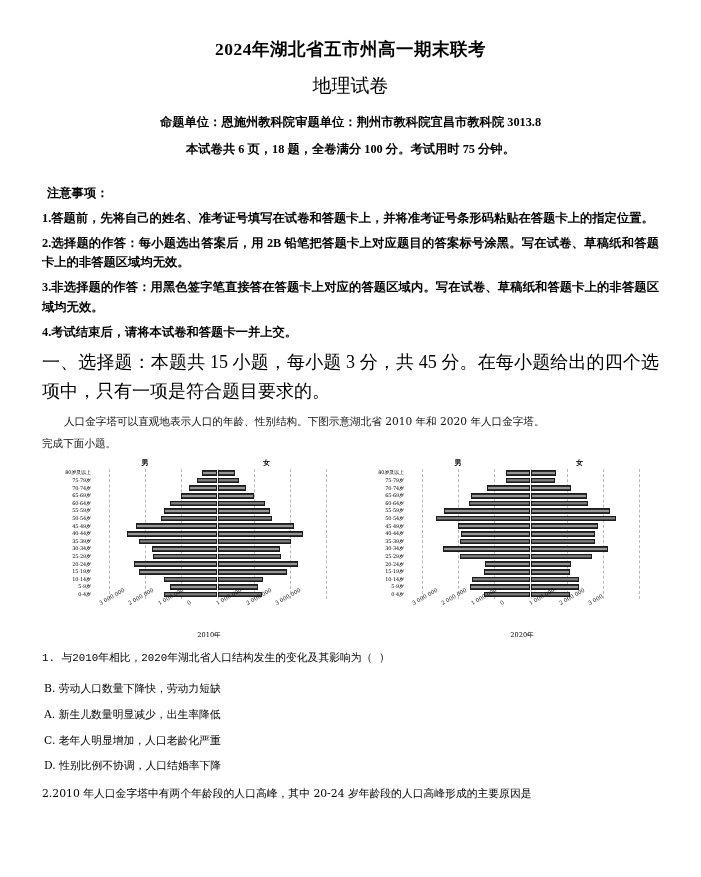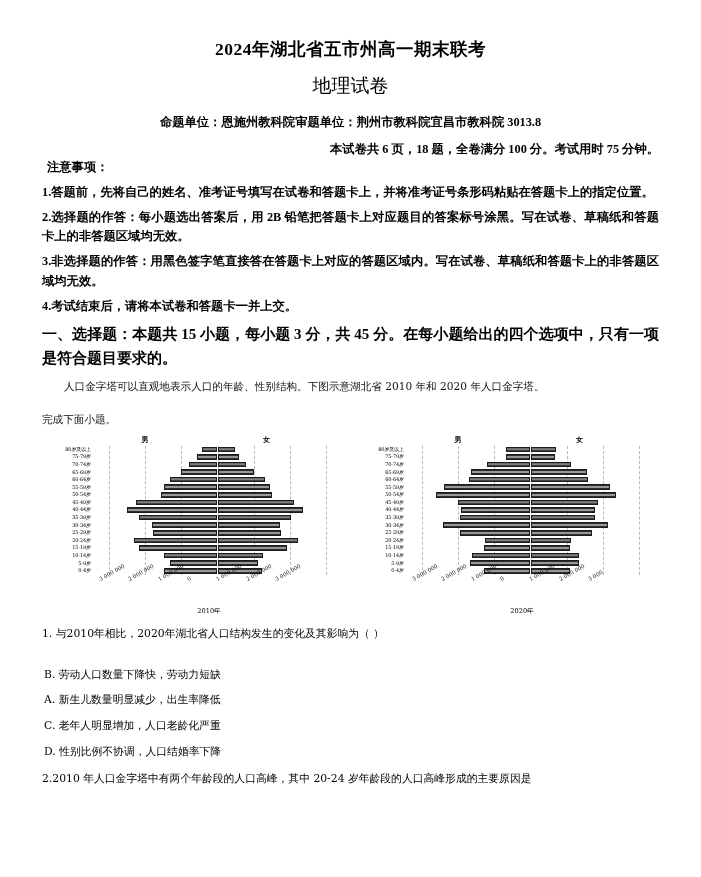--- a/index.html
+++ b/index.html
@@ -43,24 +43,24 @@
     line-height: 1.3;
   }
   .unit-line {
     text-align: center;
     font-size: 12.3px;
     font-weight: bold;
     margin: 0 0 10px 0;
     line-height: 1.35;
   }
   .exam-meta {
-    text-align: right;
+    text-align: center;
     font-size: 12.3px;
     font-weight: bold;
-    margin: 0 0 1px 0;
+    margin: 0 0 27px 0;
     line-height: 1.35;
   }
   .wish-line {
     font-size: 12.3px;
     font-weight: bold;
     margin: 0 0 8px 0;
     text-align: left;
   }
   .notice-title {
     font-size: 12.3px;
@@ -68,39 +68,39 @@
     margin: 0 0 7px 5px;
   }
   .notice-item {
     font-size: 12.3px;
     font-weight: bold;
     line-height: 1.62;
     margin: 0 0 5px 0;
     text-align: justify;
   }
   .section-head {
-    font-size: 15px;
-    font-weight: bold;
+    font-size: 18px;
+    font-weight: normal;
     line-height: 1.62;
     margin: 4px 0 6px 0;
     text-align: justify;
   }
 
   
   .passage {
     font-family: "DejaVu Serif", "Liberation Serif", serif;
     font-size: 10.6px;
     line-height: 1.75;
     margin: 2px 0 2px 0;
     text-indent: 22px;
     color: #111;
   }
   .passage.cont {
     text-indent: 0;
-    margin-top: 15px;
+    margin-top: 3px;
   }
 
   
   .figure {
     margin: 6px 0 4px 0;
     display: flex;
     justify-content: space-between;
     align-items: flex-start;
     padding: 0 2px;
   }
@@ -207,21 +207,22 @@
 
   
   .question {
     font-family: "DejaVu Serif", "Liberation Serif", serif;
     font-size: 10.8px;
     line-height: 1.55;
     margin: 0 0 7px 0;
   }
   .q-stem {
     margin-top: 10px;
-    margin-bottom: 24px;
+    margin-bottom: 15px;
+    font-family: Liberation Mono, monospace;
   }
   .option {
     font-family: "DejaVu Serif", "Liberation Serif", serif;
     font-size: 10.8px;
     line-height: 1.55;
     margin: 0 0 9px 0;
     padding-left: 2px;
   }
   .q2 {
     margin-top: 11px;

